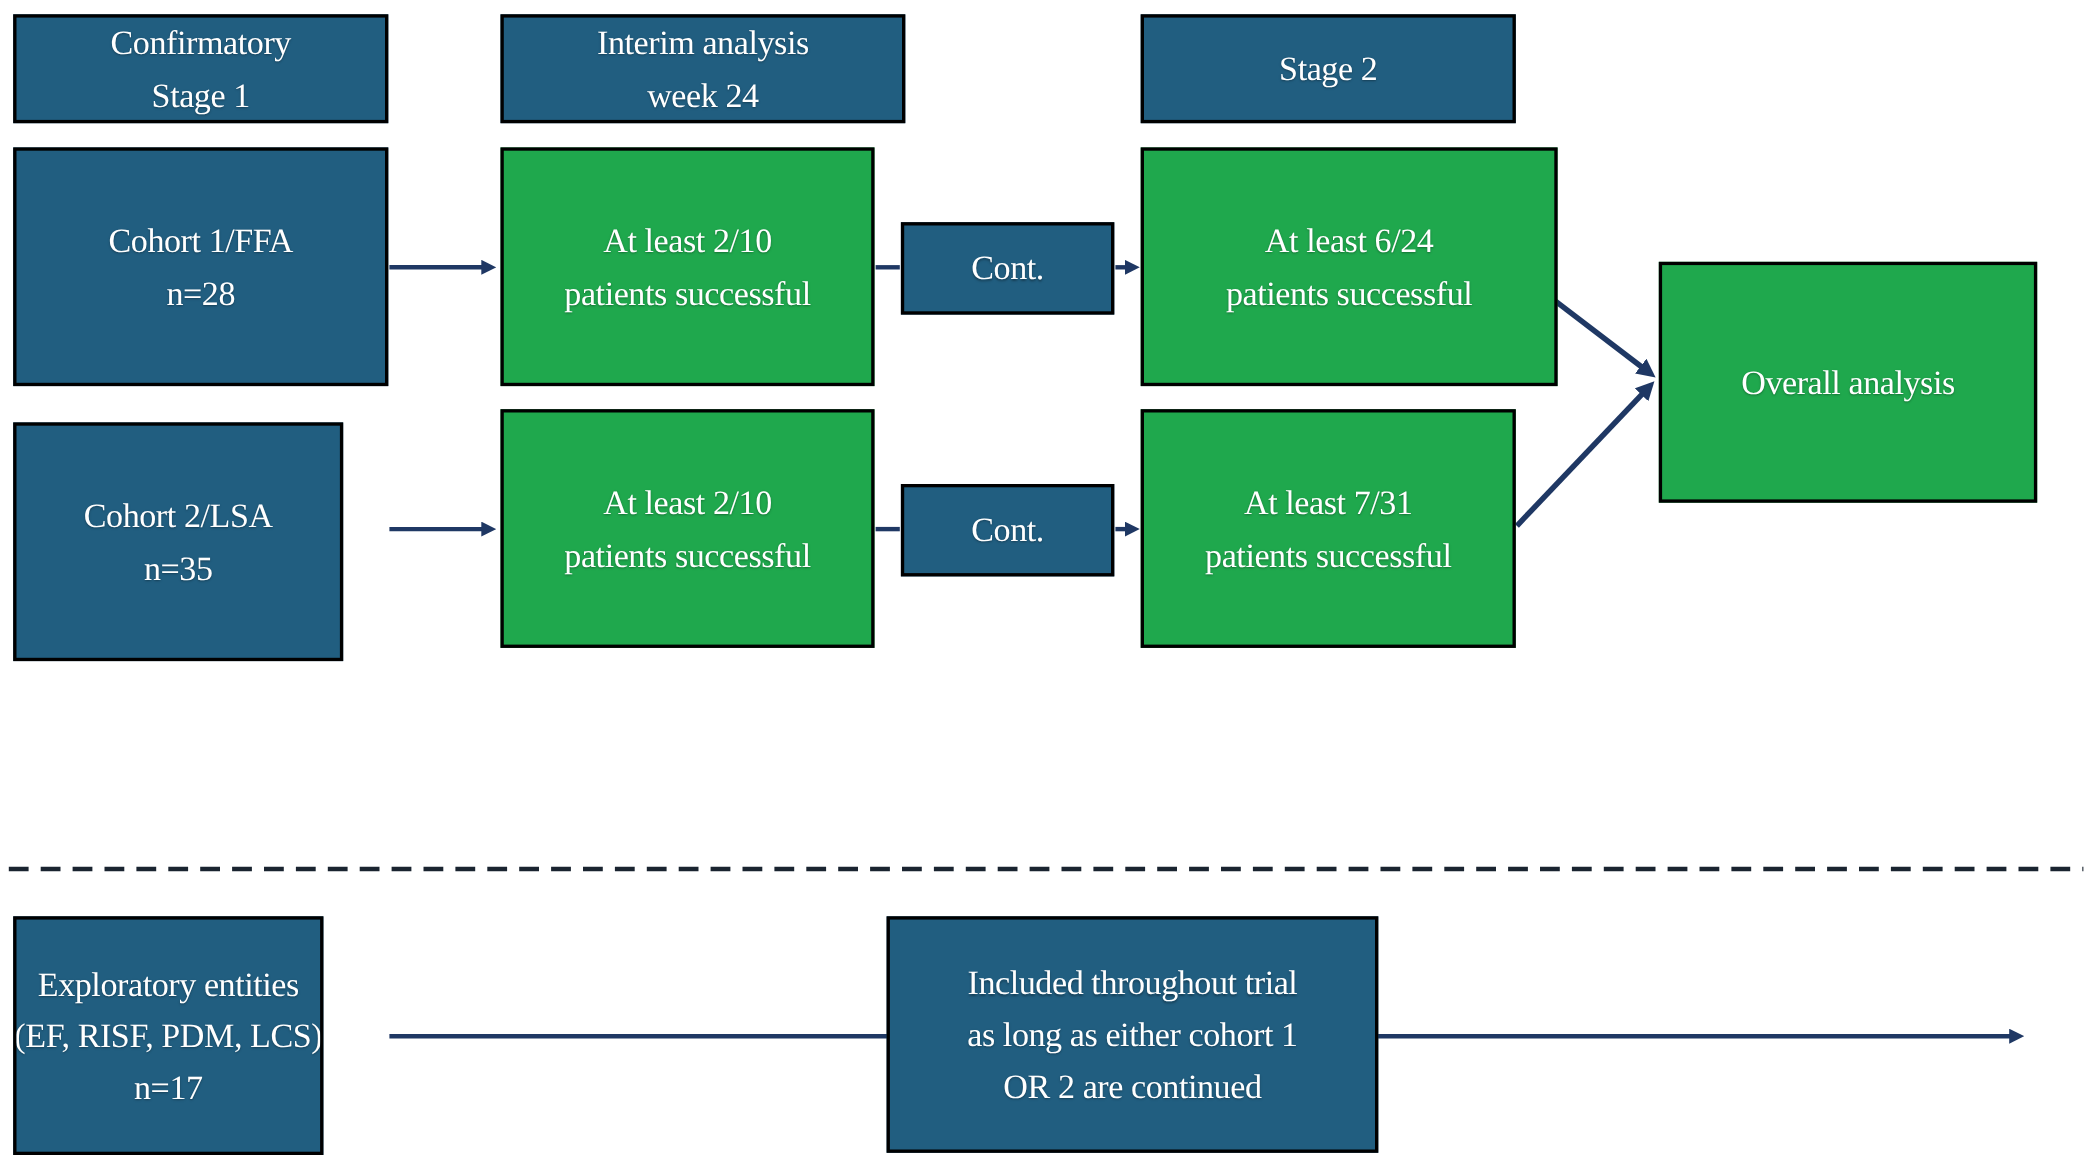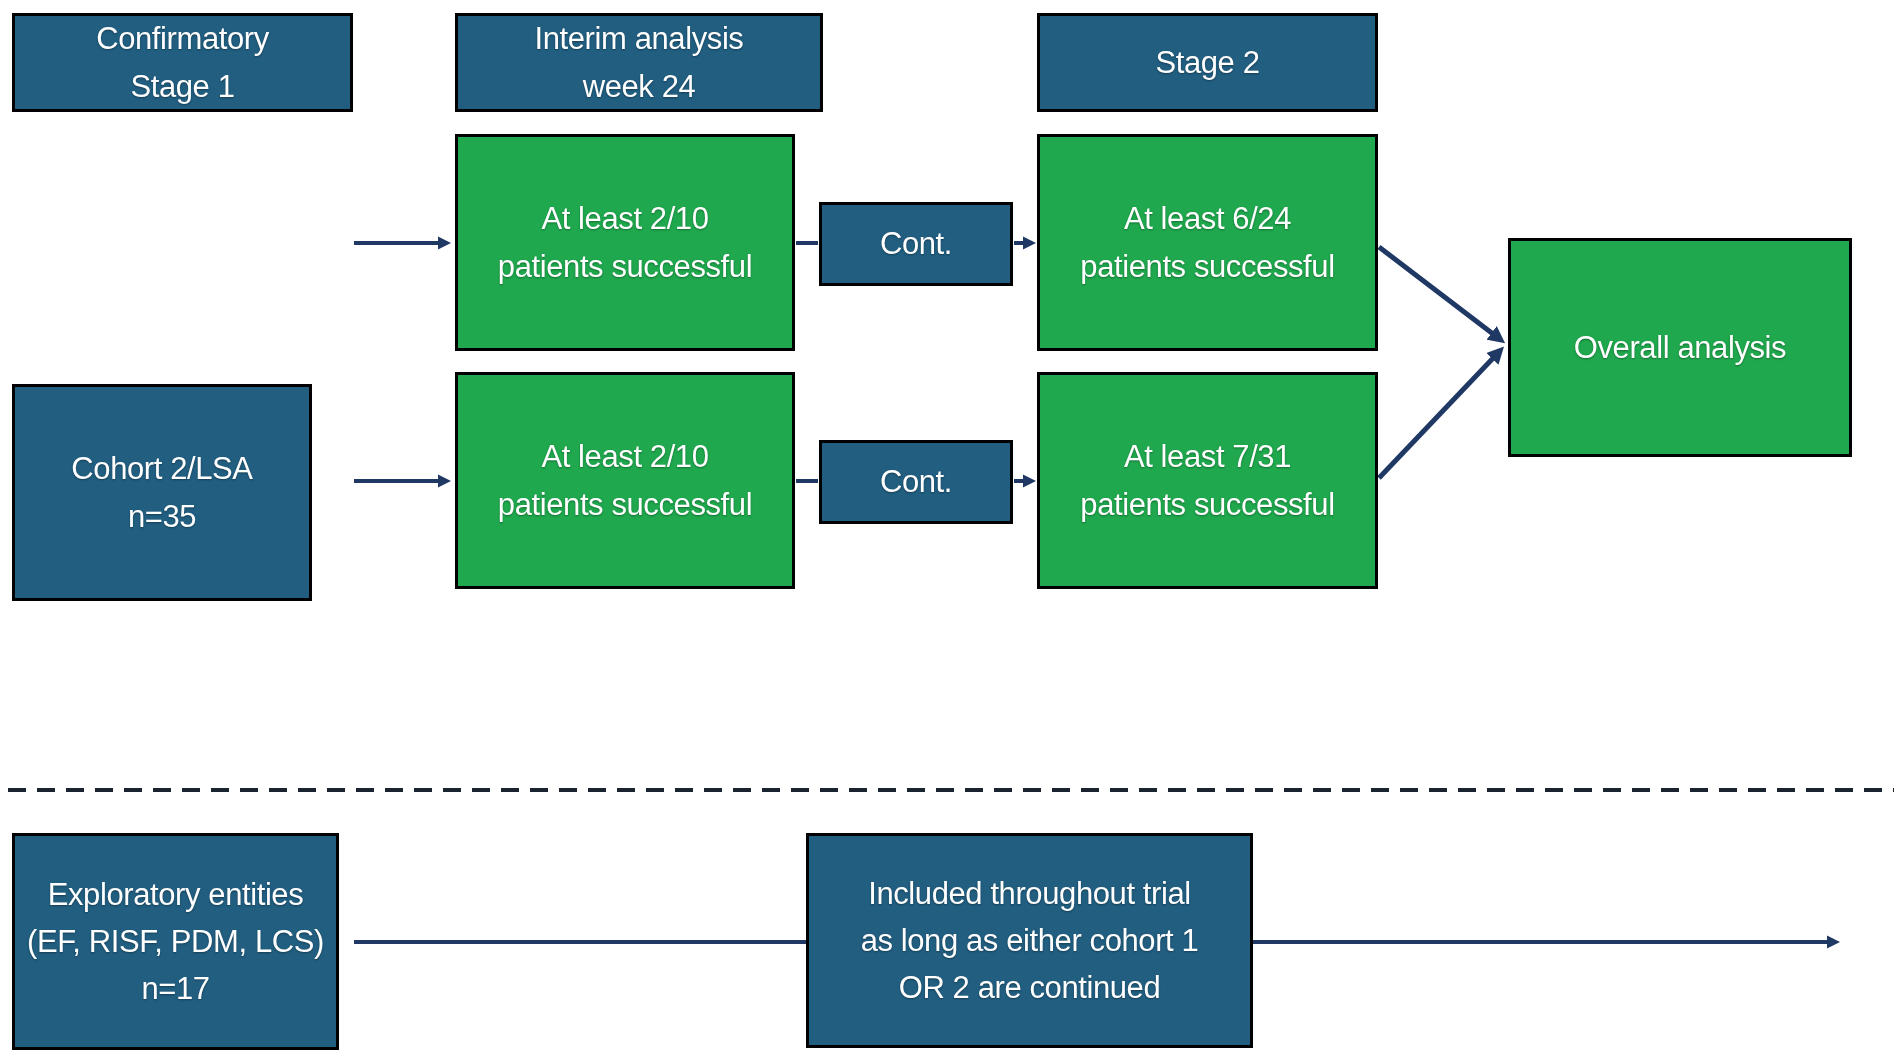--- a/index.html
+++ b/index.html
@@ -5,21 +5,21 @@
   :root{
     --blue:#215E80; --green:#1FA84D; --red:#C00606;
     --arrow:#1F3864; --divider:#1A2430; --text:#FFFFFF;
     --border:#000000; --background:#FFFFFF;
   }
   *{margin:0;padding:0;box-sizing:border-box}
   html,body{background:var(--background)}
   .canvas{
     position:relative;width:1902px;height:1060px;
     background:var(--background);overflow:hidden;
-    font-family:Liberation Sans, sans-serif;
+    font-family:Liberation Serif, serif;
     border-radius:14px;
   }
   .edges{position:absolute;left:0;top:0;width:1902px;height:1060px}
   .edge{stroke:var(--arrow);stroke-width:4;fill:none}
   .edge.thick{stroke-width:5}
   .divider-line{stroke:var(--divider);stroke-width:4;stroke-dasharray:18 11;fill:none}
   #ah path{fill:var(--arrow)}
   .box{
     position:absolute;display:flex;align-items:center;justify-content:center;
     text-align:center;color:var(--text);border:3px solid var(--border);
@@ -52,37 +52,39 @@
     <line class="edge thick" x1="1379" y1="478" x2="1497" y2="354" marker-end="url(#ah)"></line>
     <line class="edge" x1="354" y1="942" x2="1832" y2="942" marker-end="url(#ah)"></line>
   </svg>
 
   <div class="box blue" style="left:12px;  top:13px;  width:341px; height:99px">Confirmatory
 Stage 1</div>
   <div class="box blue" style="left:455px; top:13px;  width:368px; height:99px">Interim analysis
 week 24</div>
   <div class="box blue" style="left:1037px;top:13px;  width:341px; height:99px">Stage 2</div>
 
+  <div class="box blue" style="left:12px;  top:134px; width:341px; height:217px">Cohort 1/FFA
+n=28</div>
   <div class="box green" style="left:455px; top:134px; width:340px; height:217px">At least 2/10
 patients successful</div>
   <div class="box blue" style="left:819px; top:202px; width:194px; height:84px">Cont.</div>
-  <div class="box green" style="left:1037px;top:134px; width:341px; height:217px">At least 6/24
+  <div class="box green" style="left:1037px;top:134px; width:379px; height:217px">At least 6/24
 patients successful</div>
 
   <div class="box blue" style="left:12px;  top:384px; width:300px; height:217px">Cohort 2/LSA
 n=35</div>
   <div class="box green" style="left:455px; top:372px; width:340px; height:217px">At least 2/10
 patients successful</div>
   <div class="box blue" style="left:819px; top:440px; width:194px; height:84px">Cont.</div>
   <div class="box green" style="left:1037px;top:372px; width:341px; height:217px">At least 7/31
 patients successful</div>
 
   <div class="box green" style="left:1508px;top:238px; width:344px; height:219px">Overall analysis</div>
 
 
-  <div class="box blue" style="left:12px;  top:833px; width:327px; height:217px">Exploratory entities
+  <div class="box blue" style="left:12px;  top:833px; width:282px; height:217px">Exploratory entities
 (EF, RISF, PDM, LCS)
 n=17</div>
   <div class="box blue" style="left:806px; top:833px; width:447px; height:215px">Included throughout trial
 as long as either cohort 1
 OR 2 are continued</div>
 
 </div>
 
 </body></html>

